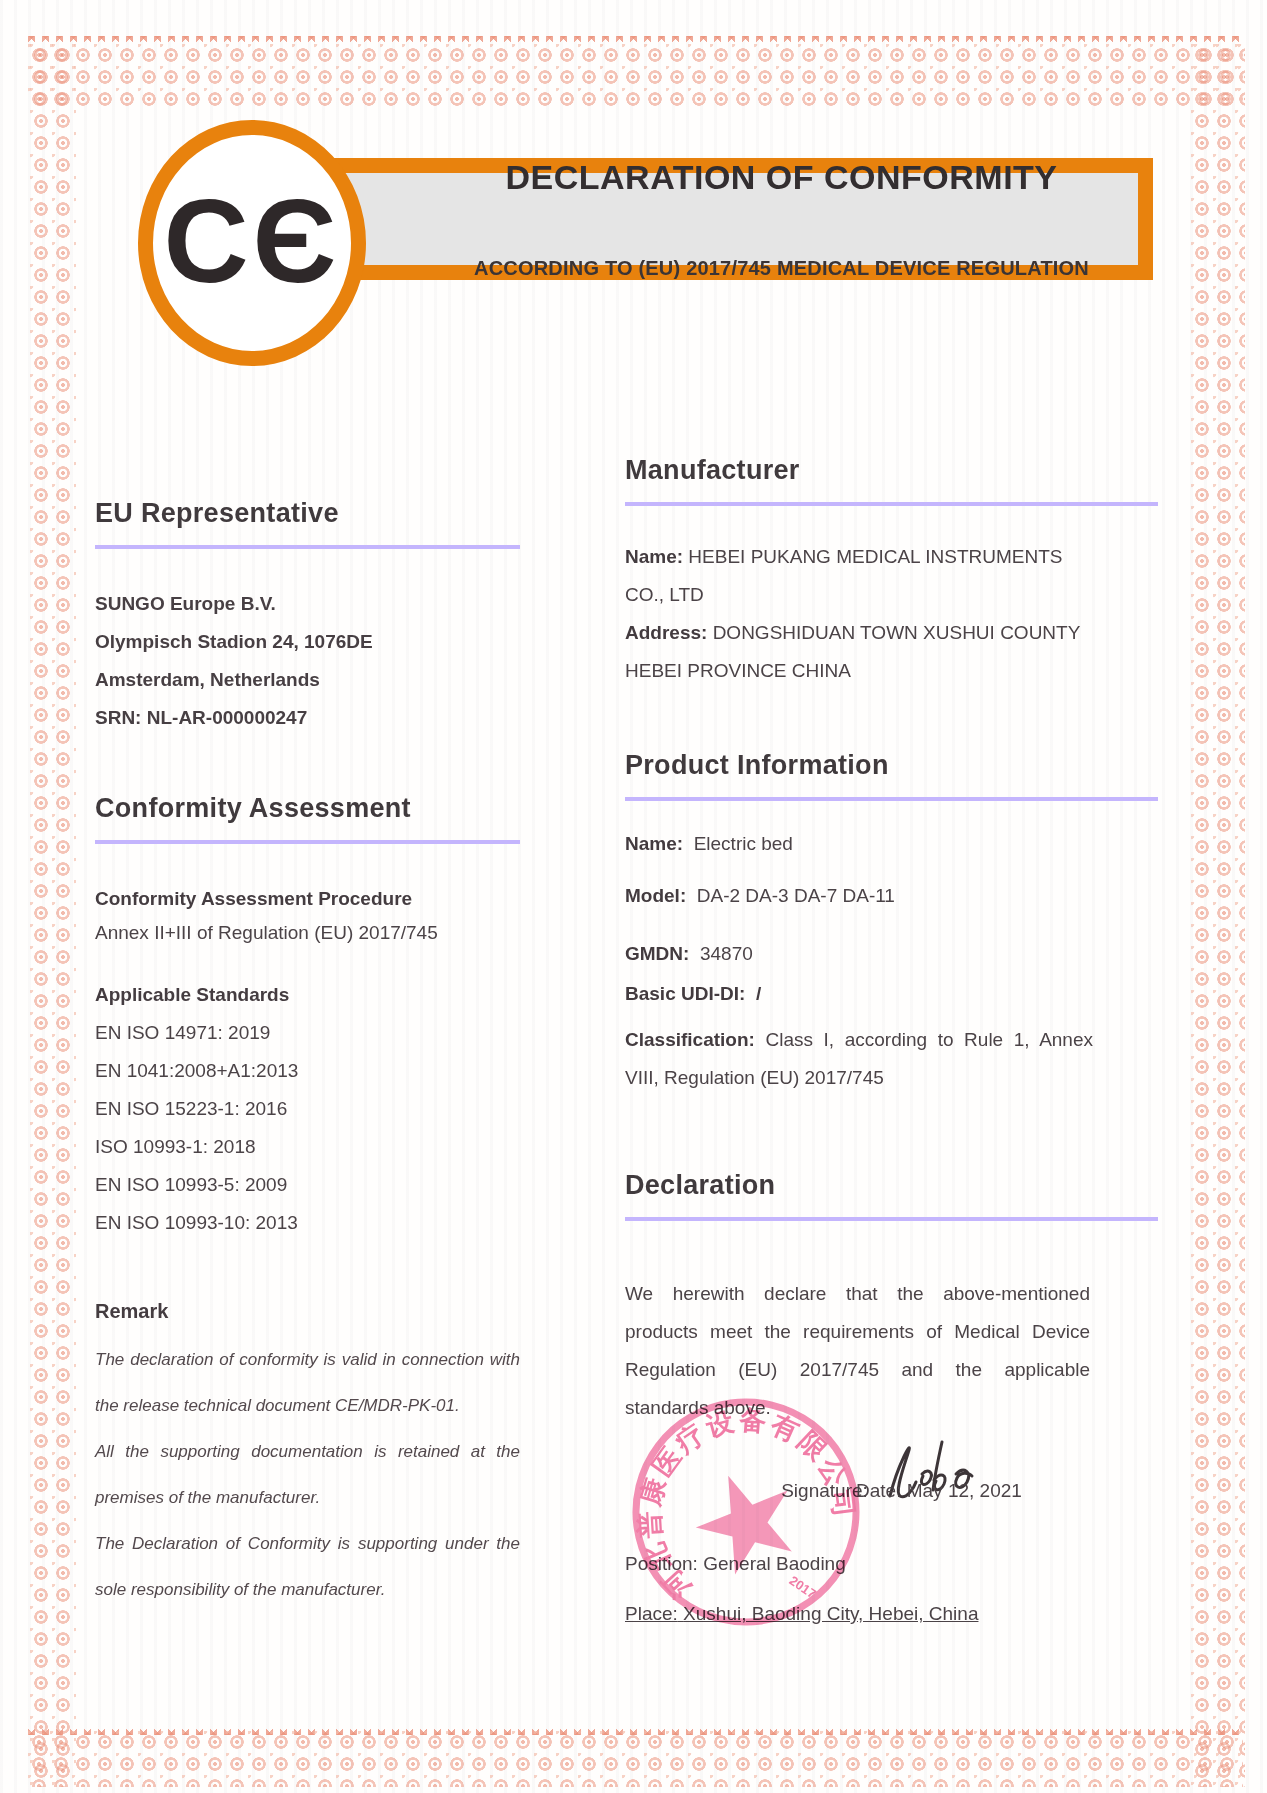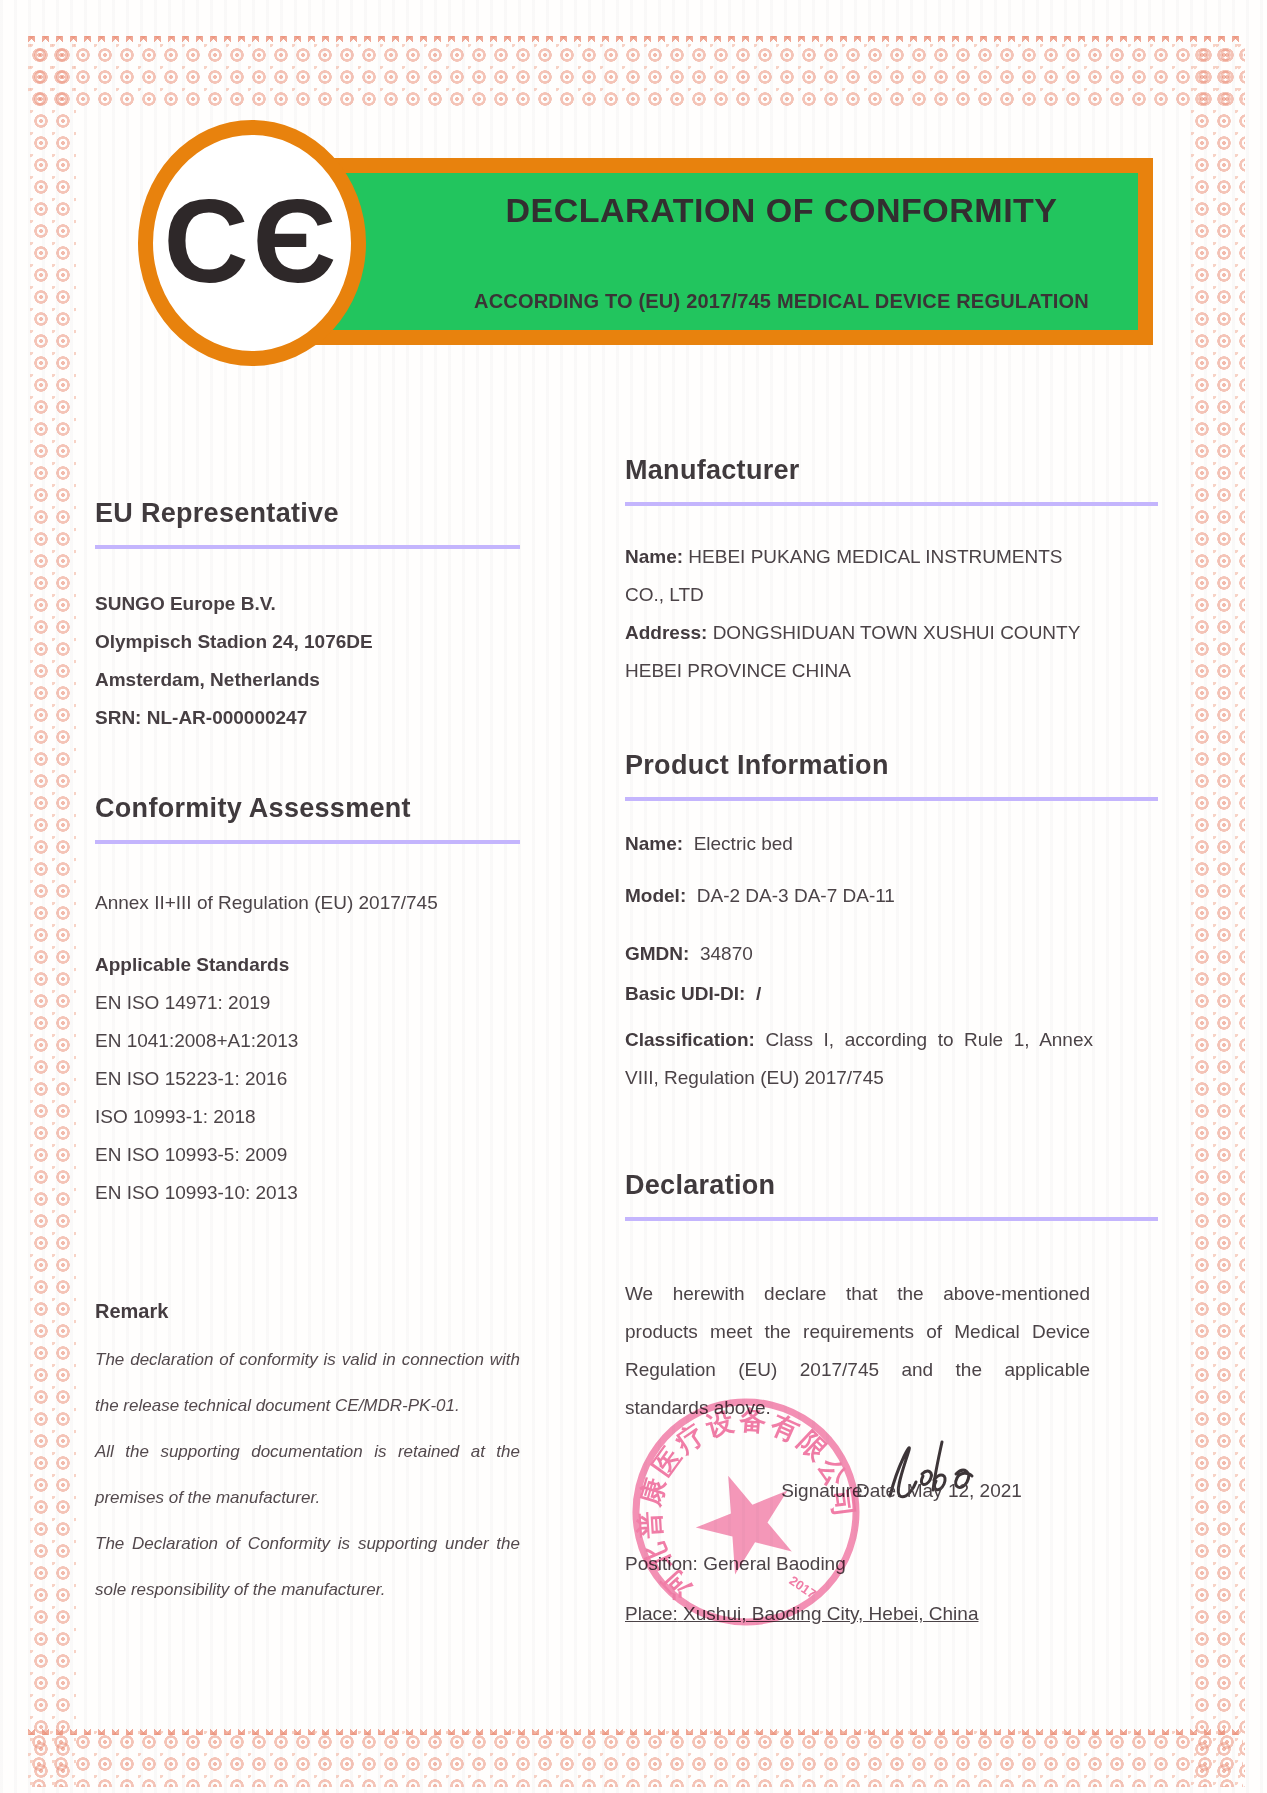--- a/index.html
+++ b/index.html
@@ -34,22 +34,22 @@
     position:absolute; left:28px; right:24px; height:11px;
     background:
       linear-gradient(135deg, rgba(236,148,126,.8) 25%, transparent 25%) 0 0/14px 11px repeat-x,
       linear-gradient(225deg, rgba(236,148,126,.8) 25%, transparent 25%) 7px 0/14px 11px repeat-x;
   }
   .zigzag-top{ top:36px; }
   .zigzag-bottom{ bottom:58px; transform:scaleY(-1); }
 
   
   .banner{
-    position:absolute; left:300px; top:158px; width:853px; height:187px;
-    border:15px solid #e8820d; background:#22c55e;
+    position:absolute; left:300px; top:158px; width:853px; height:122px;
+    border:15px solid #e8820d; background:#e5e5e5;
     display:flex; flex-direction:column; justify-content:center;
     padding-left:110px; text-align:center;gap:48px;
   }
   .banner-title{ font-size:34px; font-weight:bold; color:#332e30; letter-spacing:.5px; }
   .banner-sub{ font-size:20px; font-weight:bold; color:#3a3436; margin-top:12px; letter-spacing:.2px; }
   .ce-circle{
     position:absolute; left:138px; top:120px; width:228px; height:246px;
     border:15px solid #e8820d; border-radius:50%; background:#fff;
     display:flex; align-items:center; justify-content:center;
     z-index:3;
@@ -132,20 +132,21 @@
     <div class="line">SUNGO Europe B.V.</div>
     <div class="line">Olympisch Stadion 24, 1076DE</div>
     <div class="line">Amsterdam, Netherlands</div>
     <div class="line">SRN: NL-AR-000000247</div>
   </div>
 </div>
 
 <div class="col col-left" style="top:793px;">
   <h2 class="sec">Conformity Assessment</h2>
   <div style="margin-top:40px;">
+    <div class="sub-label">Conformity Assessment Procedure</div>
     <div class="line">Annex II+III of Regulation (EU) 2017/745</div>
   </div>
   <div class="list" style="margin-top:24px;">
     <div class="sub-label" style="line-height:38px;">Applicable Standards</div>
     <div class="line">EN ISO 14971: 2019</div>
     <div class="line">EN 1041:2008+A1:2013</div>
     <div class="line">EN ISO 15223-1: 2016</div>
     <div class="line">ISO 10993-1: 2018</div>
     <div class="line">EN ISO 10993-5: 2009</div>
     <div class="line">EN ISO 10993-10: 2013</div>

